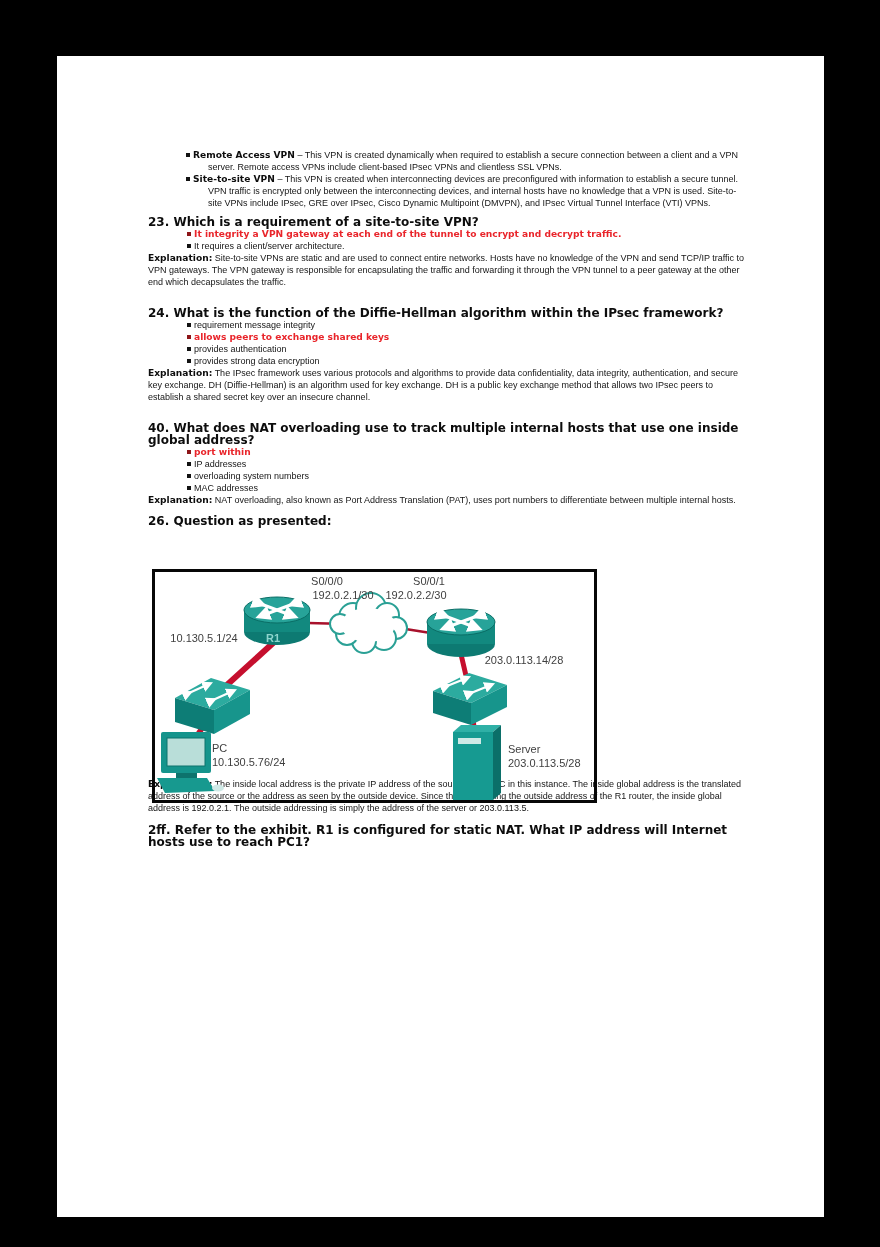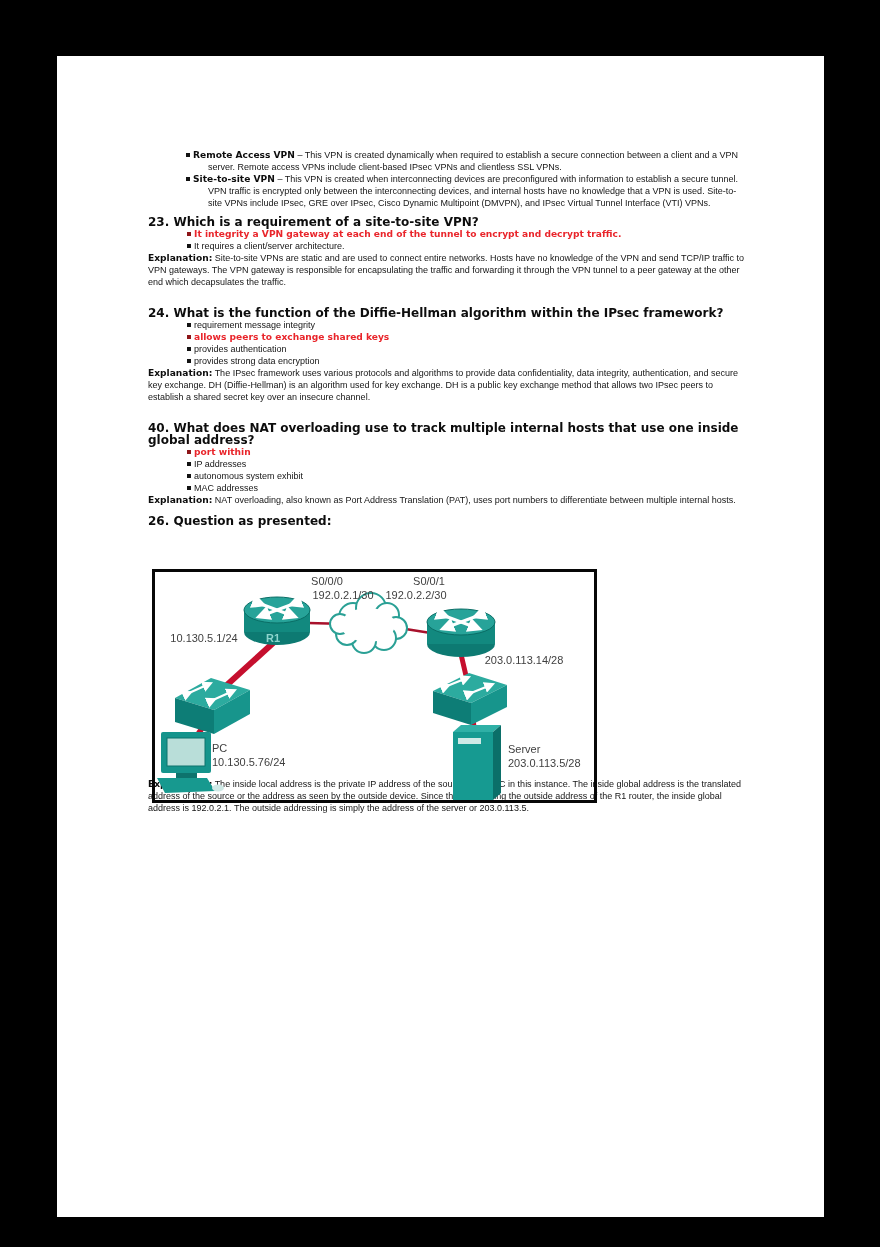--- a/index.html
+++ b/index.html
@@ -82,21 +82,21 @@
         <li>provides strong data encryption</li>
       </ul>
       <p class="expl"><b>Explanation:</b> <span>The IPsec framework uses various protocols and algorithms to provide data confidentiality, data integrity, authentication, and secure key exchange. DH (Diffie-Hellman) is an algorithm used for key exchange. DH is a public key exchange method that allows two IPsec peers to establish a shared secret key over an insecure channel.</span></p>
     </section>
 
     <section>
       <h3 class="qt mt8">40. What does NAT overloading use to track multiple internal hosts that use one inside global address?</h3>
       <ul class="opts">
         <li class="correct">port within</li>
         <li>IP addresses</li>
-        <li>autonomous system exhibit</li>
+        <li>overloading system numbers</li>
         <li>MAC addresses</li>
       </ul>
       <p class="expl"><b>Explanation:</b> <span>NAT overloading, also known as Port Address Translation (PAT), uses port numbers to differentiate between multiple internal hosts.</span></p>
     </section>
 
     <h3 class="qt mt9">26. Question as presented:</h3>
 
     <div class="exhibit">
       <svg width="439" height="228" viewBox="0 0 439 228">
         <defs>
@@ -186,15 +186,16 @@
           <text x="57" y="180">PC</text>
           <text x="57" y="194">10.130.5.76/24</text>
           <text x="353" y="181">Server</text>
           <text x="353" y="195">203.0.113.5/28</text>
         </g>
       </svg>
     </div>
 
     <p class="expl q26expl"><b>Explanation:</b> <span>The inside local address is the private IP address of the source or the PC in this instance. The inside global address is the translated address of the source or the address as seen by the outside device. Since the PC is using the outside address of the R1 router, the inside global address is 192.0.2.1. The outside addressing is simply the address of the server or 203.0.113.5.</span></p>
 
+    <h3 class="qt mt10">2ff. Refer to the exhibit. R1 is configured for static NAT. What IP address will Internet hosts use to reach PC1?</h3>
 
   </div>
 </div>
 
 </body></html>

